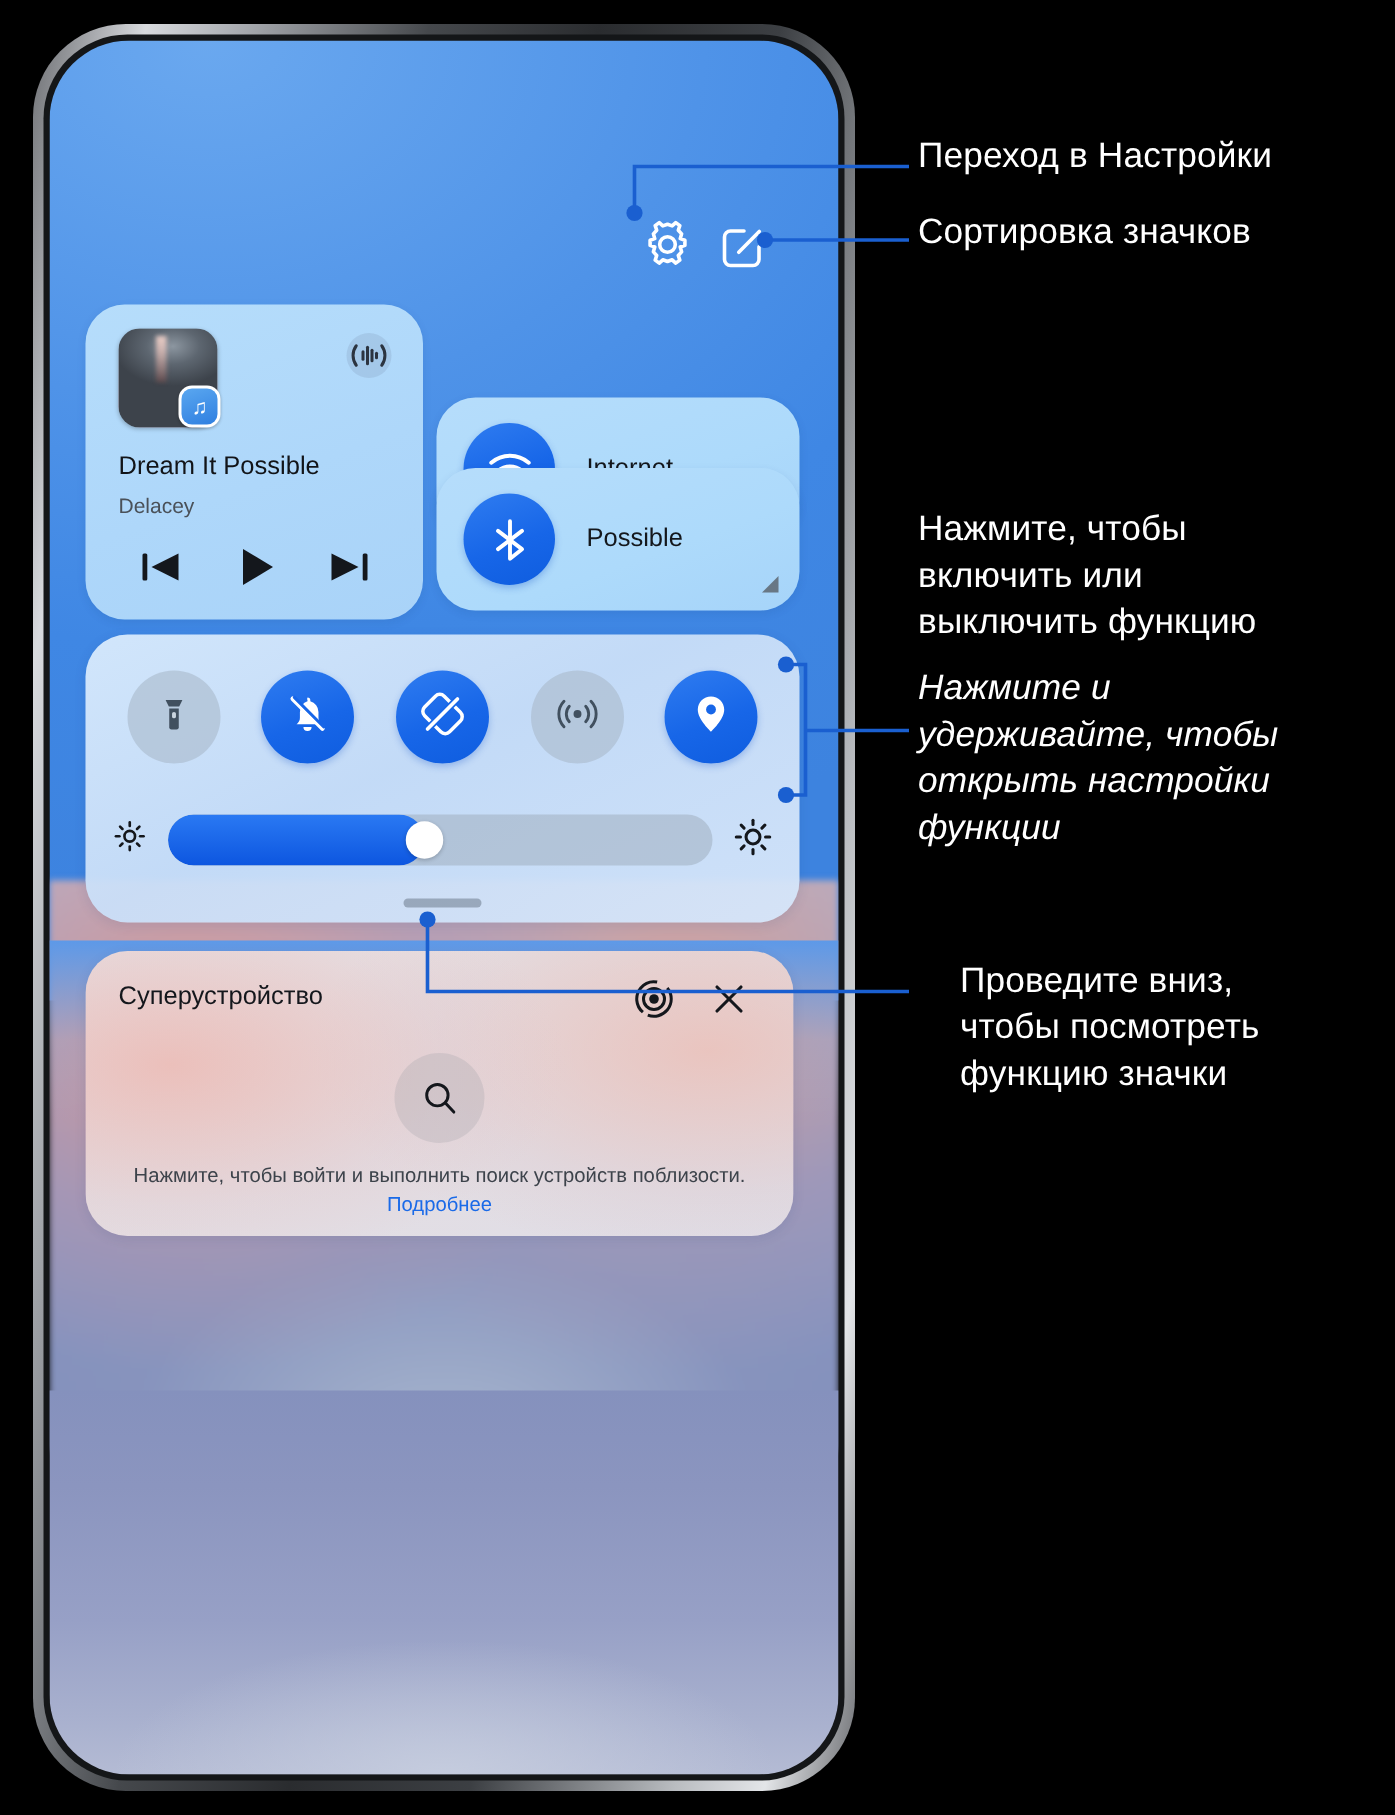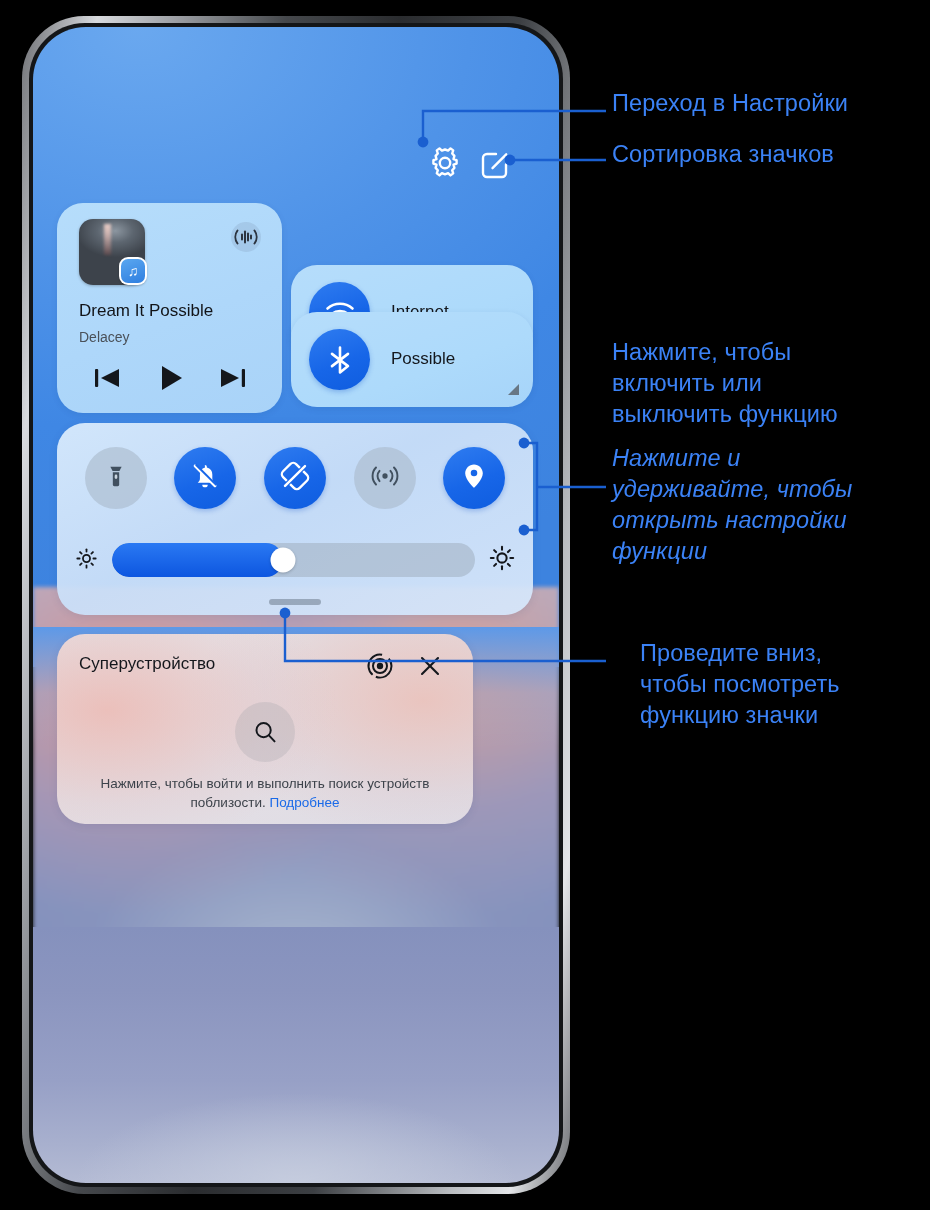--- a/index.html
+++ b/index.html
@@ -175,21 +175,21 @@
     box-shadow:0 1px 3px rgba(0,0,0,.22);
   }
   .drag-handle{
     position:absolute; left:50%; transform:translateX(-50%); bottom:10px;
     width:52px; height:6px; border-radius:3px; background:rgba(120,134,152,.62);
     cursor:pointer;
   }
 
   
   .sd-card{
-    position:absolute; left:24px; top:607px; width:416px; height:190px;
+    position:absolute; left:24px; top:607px; width:472px; height:190px;
     border-radius:28px; overflow:hidden;
     background:
       radial-gradient(70% 90% at 12% 40%, rgba(236,186,180,.85) 0%, rgba(226,196,200,.3) 55%, rgba(220,210,220,0) 80%),
       radial-gradient(70% 90% at 88% 35%, rgba(235,190,182,.8) 0%, rgba(222,198,202,.3) 55%, rgba(220,210,220,0) 80%),
       linear-gradient(165deg,#e9e4e6 0%,#e6dfe2 40%,#dfdde6 100%);
     box-shadow:0 2px 8px rgba(20,60,120,.10);
   }
   .sd-title{ position:absolute; left:22px; top:20px; font-size:17px; color:#14171c; }
   .sd-icon{ position:absolute; top:17px; cursor:pointer; }
   #sd-target{ right:78px; width:30px; height:30px; }
@@ -201,21 +201,21 @@
     display:flex; align-items:center; justify-content:center; cursor:pointer;
   }
   .sd-hint{
     position:absolute; left:20px; right:20px; top:140px;
     text-align:center; font-size:13.5px; line-height:19px; color:#3d434b;
   }
   .sd-link{ color:#1a6ae8; cursor:pointer;margin-top:20px; }
 
   
   .anno{
-    position:absolute; color:#3b82f6; font-size:23.5px; line-height:31px;
+    position:absolute; color:#ffffff; font-size:23.5px; line-height:31px;
     letter-spacing:.1px; white-space:pre-line;
   }
   #anno-settings{ left:612px; top:88px; }
   #anno-sort{ left:612px; top:139px; }
   #anno-toggle{ left:612px; top:337px; }
   #anno-longpress{ left:612px; top:443px;font-style:italic; }
   #anno-swipe{ left:640px; top:638px; }
 
   svg.lines{ position:absolute; inset:0; width:930px; height:1210px; pointer-events:none; }
 </style>

